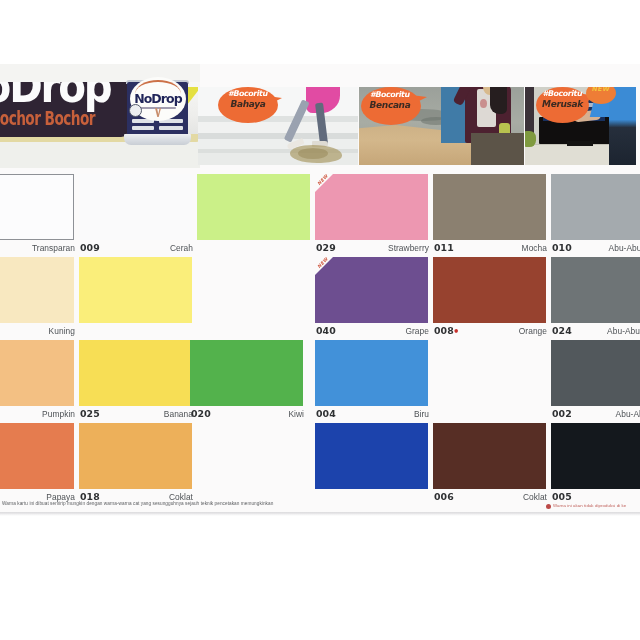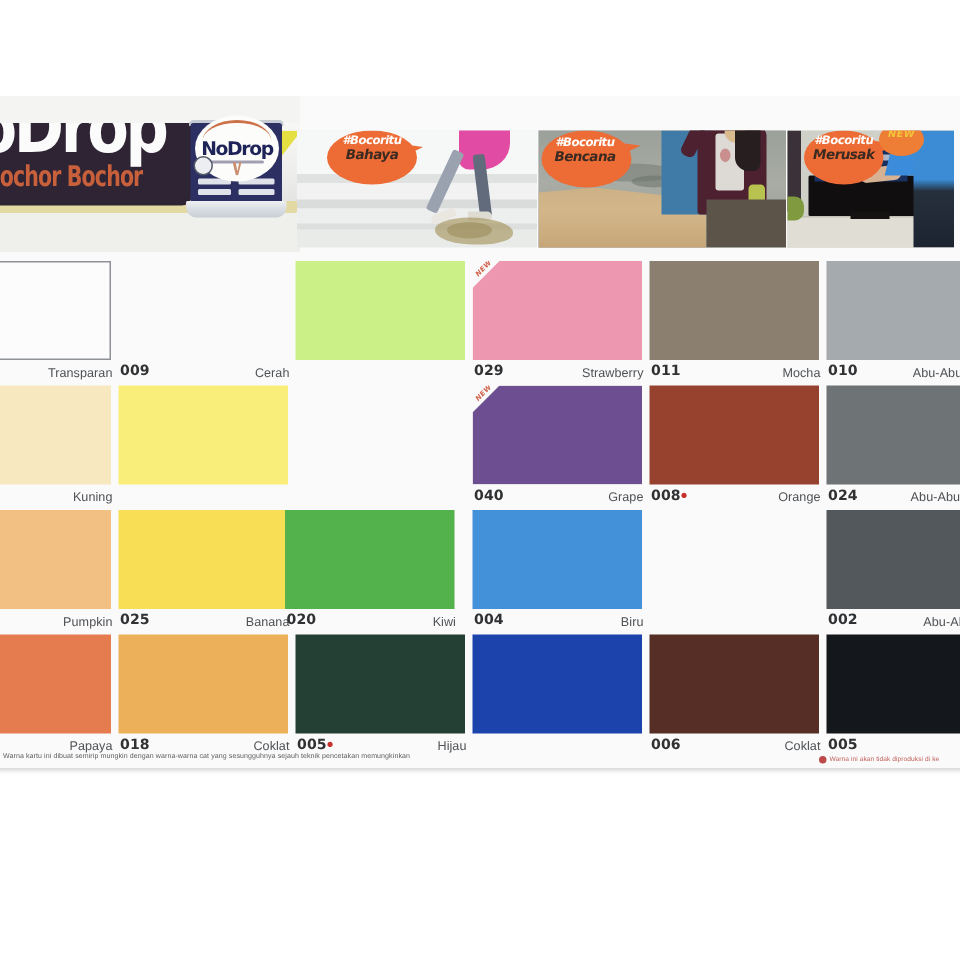--- a/index.html
+++ b/index.html
@@ -288,27 +288,20 @@
             <div class="nm">Papaya</div>
           </div>
         </div>
         <div class="cell" style="left: 79px; top: 359px; width: 113px; height: 82px; border-radius: 18px;">
           <div class="sw" style="background: rgb(238, 176, 89);"></div>
           <div class="lbl">
             <div class="code">018</div>
             <div class="nm">Coklat</div>
           </div>
         </div>
-        <div class="cell" style="left: 197px; top: 359px; width: 113px; height: 82px;">
-          <div class="sw" style="background: rgb(36, 63, 51);"></div>
-          <div class="lbl">
-            <div class="code">005<span class="dot">•</span></div>
-            <div class="nm">Hijau</div>
-          </div>
-        </div>
         <div class="cell" style="left: 315px; top: 359px; width: 113px; height: 82px;">
           <div class="sw" style="background: rgb(28, 67, 173);"></div>
         </div>
         <div class="cell" style="left: 433px; top: 359px; width: 113px; height: 82px;">
           <div class="sw" style="background: rgb(87, 46, 37);"></div>
           <div class="lbl">
             <div class="code">006</div>
             <div class="nm">Coklat</div>
           </div>
         </div>

